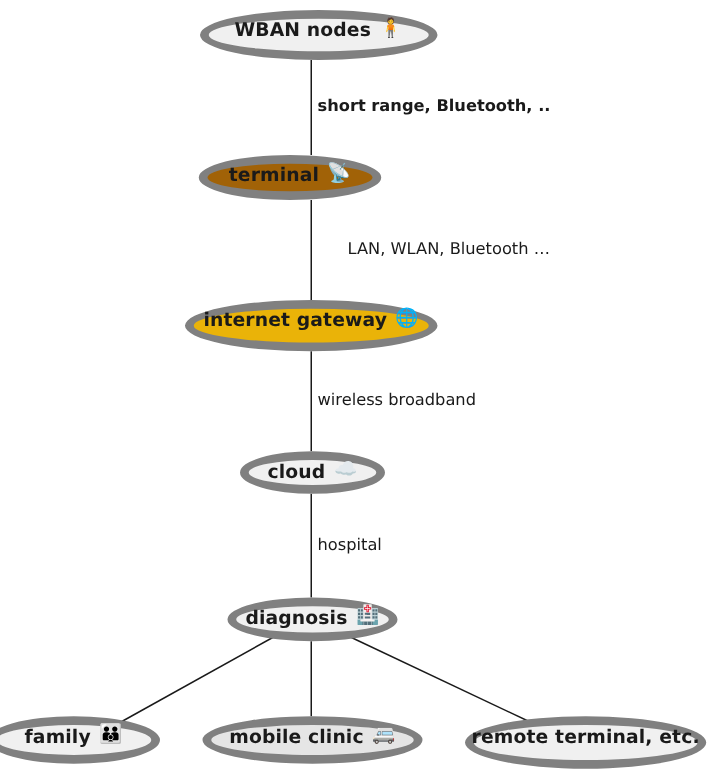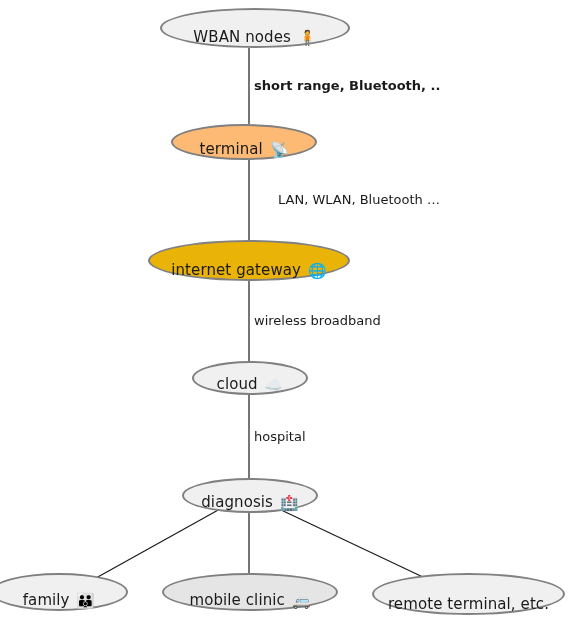--- a/index.html
+++ b/index.html
@@ -21,27 +21,28 @@
   #edge-layer {
     position: absolute;
     left: 0;
     top: 0;
     width: 569px;
     height: 622px;
   }
   .node {
     position: absolute;
     box-sizing: border-box;
-    border: 2px solid #0369a1;
+    border: 7px solid #0369a1;
     border-radius: 50%;
     background: #f0f0f0;
     display: flex;
-    align-items: flex-end;
+    align-items: flex-start;
     justify-content: center;
     white-space: nowrap;
+    font-weight: bold;
   }
   .node-label {
     font-size: 15px;
     color: #1a1a1a;
     letter-spacing: 0.1px;
   }
   .node-icon {
     font-size: 15px;
     line-height: 1;
     margin-left: 7px;
@@ -68,21 +69,21 @@
       <line x1="279" y1="509" x2="425" y2="578" stroke="#1a1a1a" stroke-width="1.2"></line>
     </svg>
 <div class="edge-label" style="left: 254px; top: 78px; font-weight: bold;">short range, Bluetooth, ..</div>
     <div class="edge-label" style="left: 254px; top: 192px; margin-left: 24px;">LAN, WLAN, Bluetooth …</div>
     <div class="edge-label" style="left: 254px; top: 313px;">wireless broadband</div>
     <div class="edge-label" style="left: 254px; top: 429px;">hospital</div>
     <div class="node" style="left: 160px; top: 8px; width: 190px; height: 40px; background: rgb(240, 240, 240); border-color: rgb(128, 128, 128);">
       <span class="node-label" style="color: rgb(26, 26, 26);">WBAN nodes</span>
       <span class="node-icon">🧍</span>
     </div>
-    <div class="node" style="left: 171px; top: 124px; width: 146px; height: 36px; background: #fdba74; border-color: rgb(128, 128, 128);">
+    <div class="node" style="left: 159px; top: 124px; width: 146px; height: 36px; background: #a16207; border-color: rgb(128, 128, 128);">
       <span class="node-label" style="color: rgb(26, 26, 26);">terminal</span>
       <span class="node-icon">📡</span>
     </div>
     <div class="node" style="left: 148px; top: 240px; width: 202px; height: 41px; background: #eab308; border-color: rgb(128, 128, 128);">
       <span class="node-label" style="color: rgb(26, 26, 26);">internet gateway</span>
       <span class="node-icon">🌐</span>
     </div>
     <div class="node" style="left: 192px; top: 361px; width: 116px; height: 34px; background: rgb(240, 240, 240); border-color: rgb(128, 128, 128);">
       <span class="node-label" style="color: rgb(26, 26, 26);">cloud</span>
       <span class="node-icon">☁️</span>

